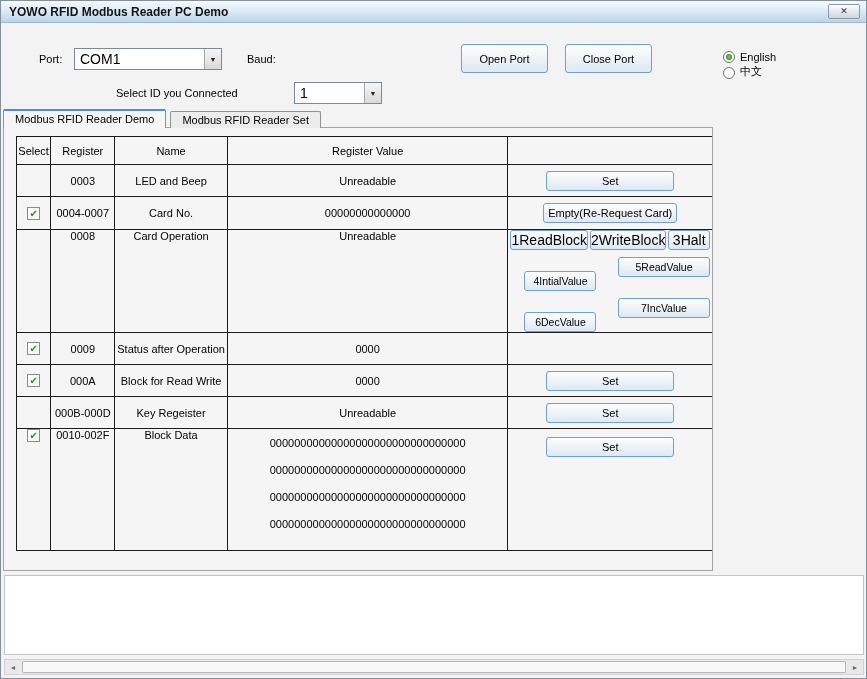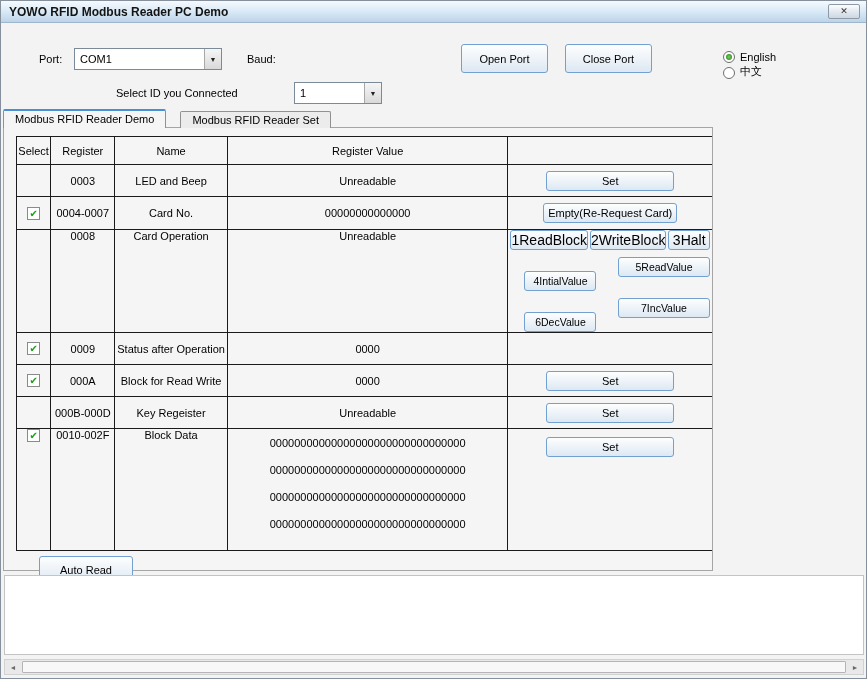--- a/index.html
+++ b/index.html
@@ -16,40 +16,40 @@
               padding:0 8px; font-size:12px; font-weight:bold; color:#141414; }
   .close-btn { position:absolute; top:3px; right:6px; width:32px; height:15px;
                border:1px solid #8e9aa6; border-radius:2px;
                background:linear-gradient(#fdfdfe,#e2e9f0 50%,#cdd7e2);
                font-size:9px; line-height:12px; text-align:center; color:#333; }
 
   
   .lbl { position:absolute; font-size:11px; color:#000; white-space:nowrap; }
   .combo { position:absolute; background:#fff; border:1px solid #7b8a99;
            display:flex; align-items:stretch; height:22px; }
-  .combo .val { flex:1; font-size:11px; display:flex; align-items:center; padding-left:5px; overflow:hidden; }
+  .combo .val { flex:1; font-size:14px; display:flex; align-items:center; padding-left:5px; overflow:hidden; }
   .combo .arrow { width:17px; border-left:1px solid #a8a8a8;
                   background:linear-gradient(#f6f6f6,#d9d9d9);
                   display:flex; align-items:center; justify-content:center;
                   font-size:7px; color:#222; }
   .btn { display:flex; align-items:center; justify-content:center;
          border:1px solid #73a1cf; border-radius:3px;
          background:linear-gradient(#fdfefe,#eff4f9 45%,#dde8f3);
          font-size:11px; color:#000; white-space:nowrap; }
   .radio-group { position:absolute; left:722px; top:46px; width:90px; }
   .radio { display:flex; align-items:flex-end; gap:5px; font-size:11px; height:16px; }
   .rb { width:12px; height:12px; border-radius:50%; border:1px solid #6f6f6f;
         background:#fff; position:relative; flex:0 0 12px; }
   .rb.sel::after { content:""; position:absolute; left:2px; top:2px; width:6px; height:6px;
                    border-radius:50%; background:radial-gradient(#7ecf62,#1d7d12); }
 
   
   .tabs { position:absolute; left:2px; top:108px; display:flex; align-items:flex-end; z-index:3; }
   .tab { height:17px; padding:2px 11px 0; border:1px solid #919191; border-bottom:none;
-         border-radius:2px 2px 0 0; background:#ececec; font-size:11px; margin-right:14px;
+         border-radius:2px 2px 0 0; background:#ececec; font-size:11px; margin-right:4px;
          white-space:nowrap; }
   .tab.active { height:19px; background:#f5f5f5; border-top:2px solid #4a8fd3; }
 
   .panel { position:absolute; left:2px; top:126px; width:710px; height:444px;
            border:1px solid #a5a5a5; background:#f5f5f5; }
 
   
   table.reader { border-collapse:collapse; table-layout:fixed; margin:8px 0 0 12px; }
   .reader td { border:1px solid #1b1b1b; font-size:11px; text-align:center;
                padding:0; overflow:hidden; white-space:nowrap; vertical-align:middle; }
@@ -293,23 +293,20 @@
           <div class="act-center pt8">
             <div class="btn btn-set">
               <span>Set</span>
             </div>
           </div>
         </td>
       </tr>
     </tbody>
       </table>
 
-    <div class="btn auto-read">
-      <span>Auto Read</span>
-    </div>
   </div>
 
   <div class="log"></div>
 
   <div class="hscroll">
     <span class="scroll-arrow">◄</span>
     <div class="thumb"></div>
     <span class="scroll-arrow">►</span>
   </div>
 

